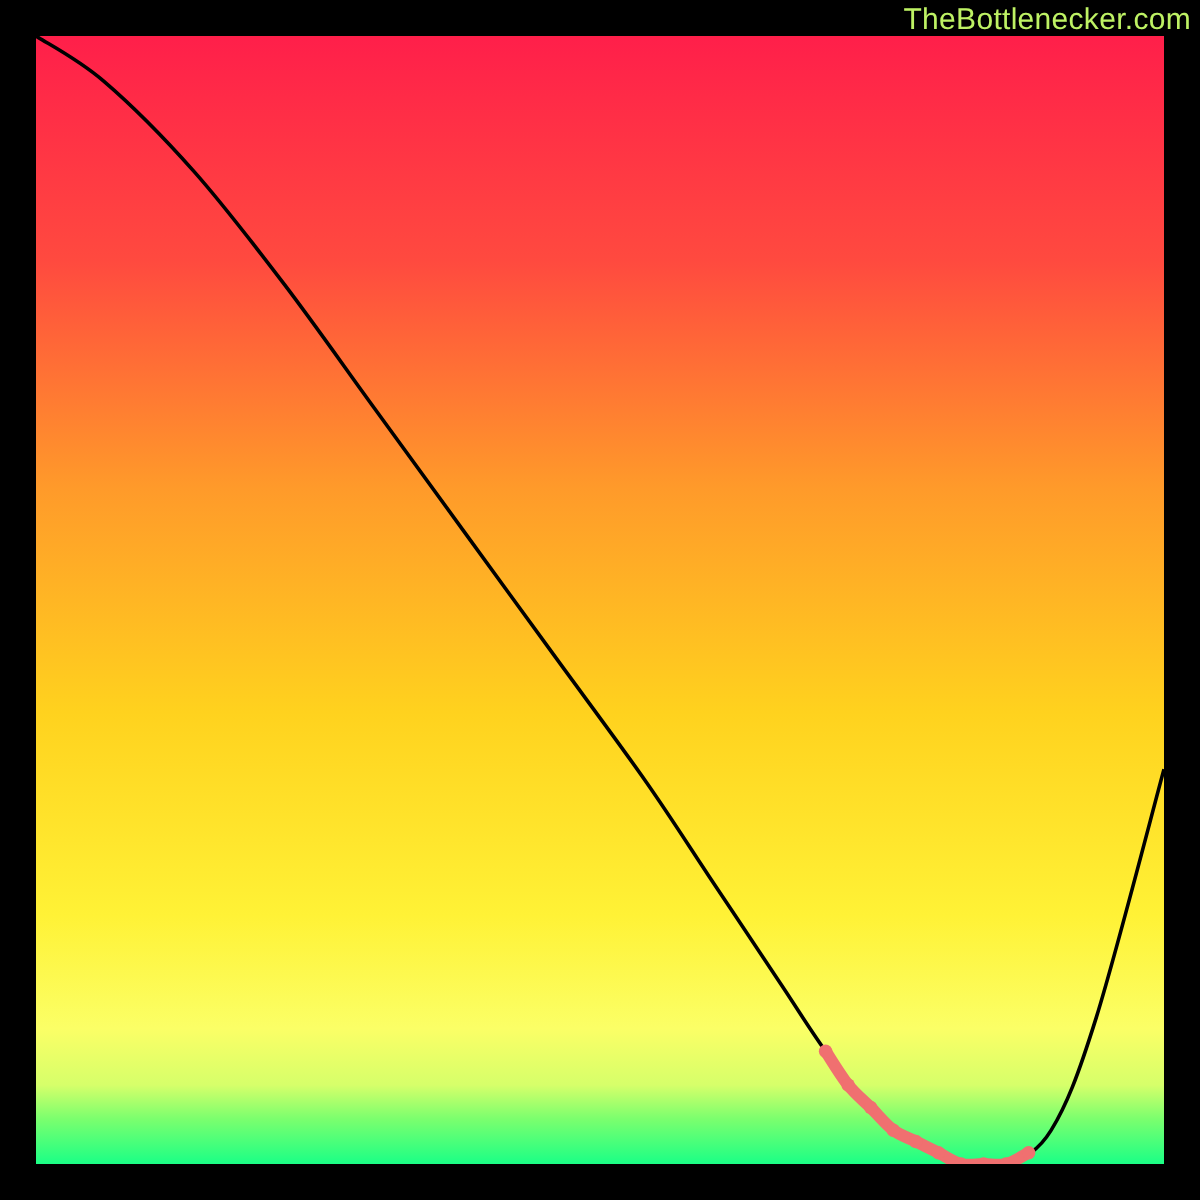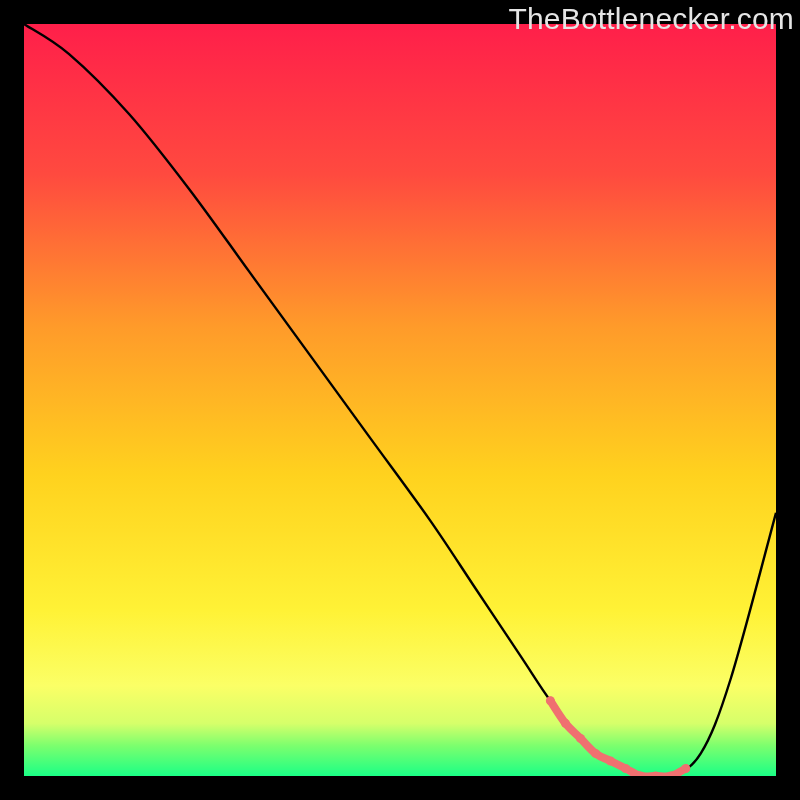--- a/index.html
+++ b/index.html
@@ -23,22 +23,22 @@
     position: absolute;
     left: 0;
     top: 0;
     width: 752px;
     height: 752px;
   }
   .watermark {
     position: absolute;
     top: 2px;
     right: 6px;
-    color: #e5e5e5;
-    font-size: 30px;
+    color: #bef264;
+    font-size: 20px;
     letter-spacing: 0.2px;
     font-weight: 500;
     z-index: 20;
   }
   svg { display: block; }
 </style>
 </head>
 <body>
 
 <div class="watermark">TheBottlenecker.com</div>

